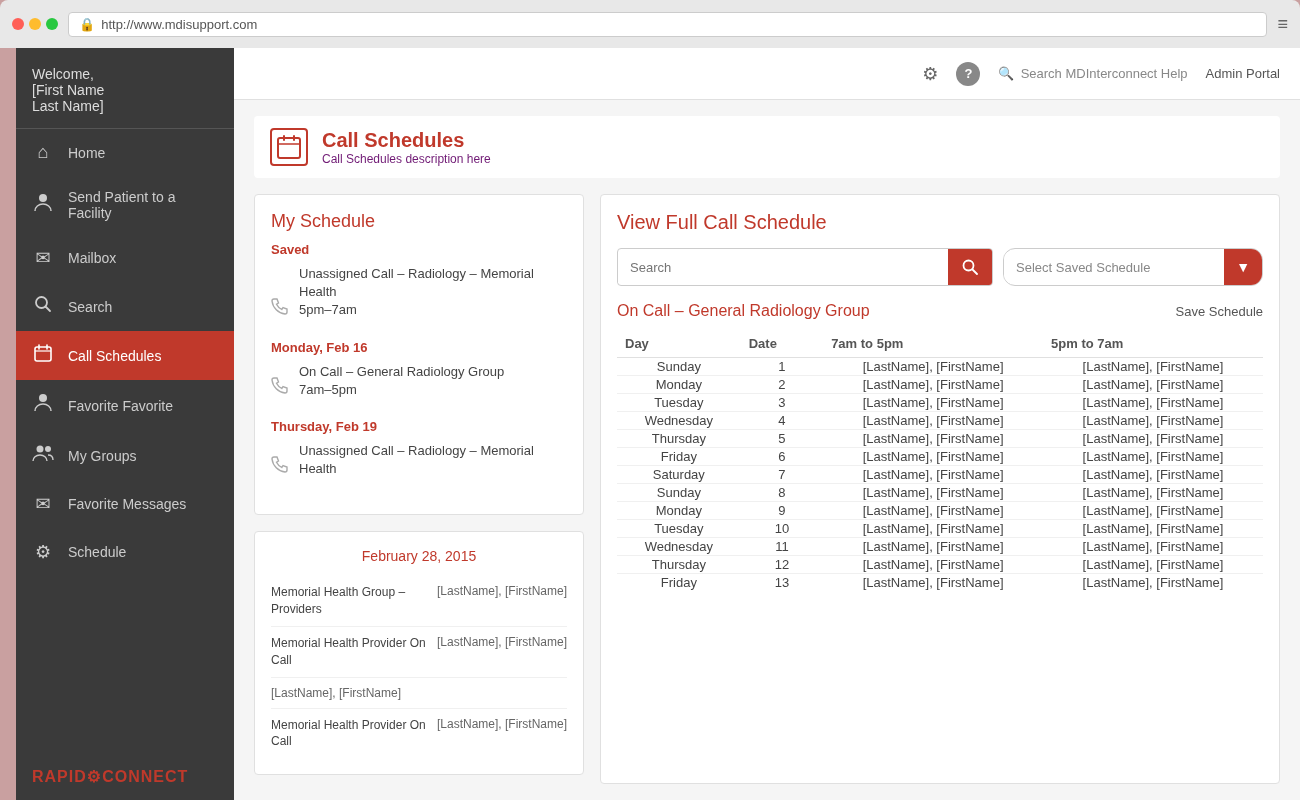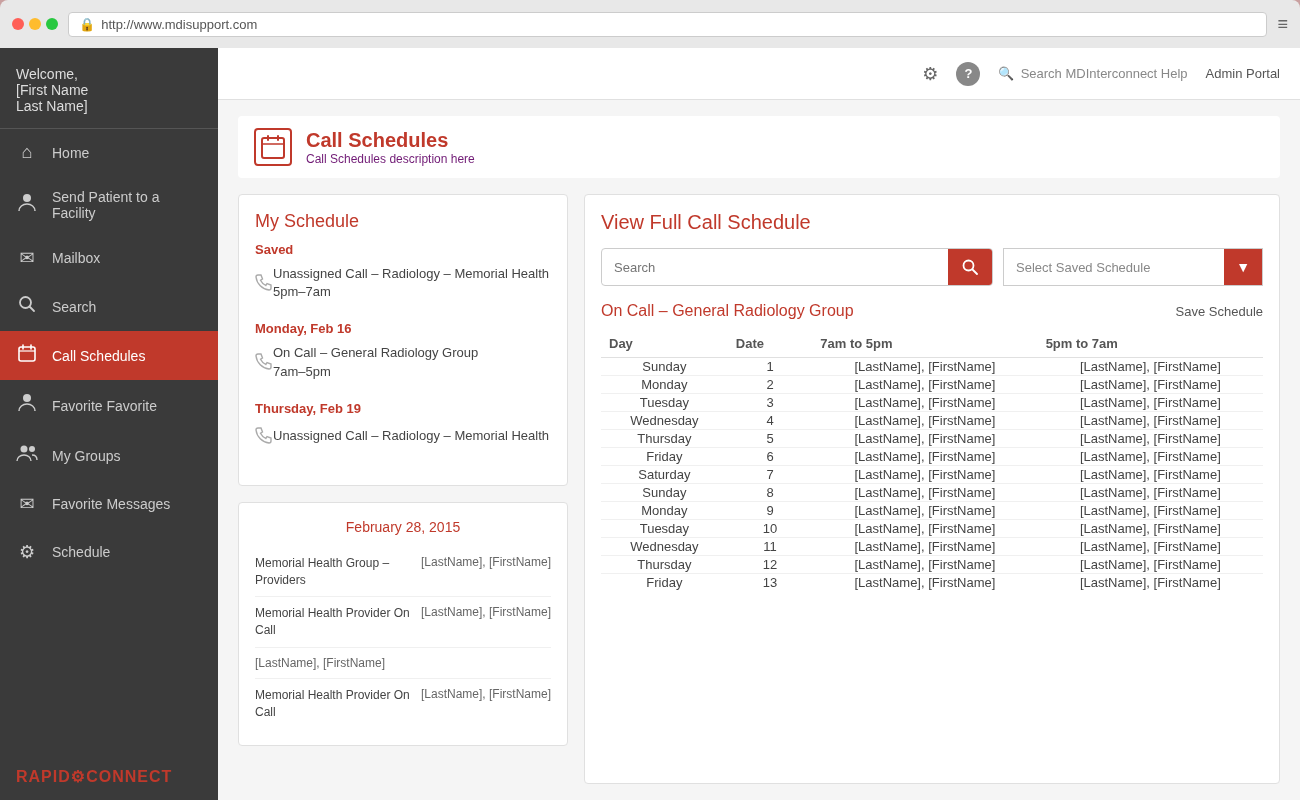--- a/index.html
+++ b/index.html
@@ -32,20 +32,21 @@
       font-size: 13px;
       color: #555;
     }
     .browser-menu { margin-left: auto; font-size: 18px; color: #666; cursor: pointer; }
 
     
     .app-container {
       display: flex;
       height: 752px;
       background: white;
+      margin-left: 16px;
     }
 
     
     .sidebar {
       width: 218px;
       background: #3a3a3a;
       color: white;
       display: flex;
       flex-direction: column;
       flex-shrink: 0;
@@ -146,21 +147,22 @@
       border: 1px solid #e0e0e0;
       border-radius: 4px;
       padding: 16px;
     }
     .card h2 { font-size: 18px; color: #c0392b; margin-bottom: 10px; font-weight: 500; }
 
     
     .schedule-date { font-size: 13px; color: #c0392b; font-weight: 600; margin-bottom: 8px; }
     .schedule-item {
       display: flex;
-      align-items: center;
+      align-items: flex-end;
+      gap: 10px;
       margin-bottom: 10px;
       padding-bottom: 10px;
     }
     .schedule-phone { font-size: 20px; color: #aaa; margin-top: 2px; }
     .schedule-text { font-size: 13px; color: #444; line-height: 1.4; }
 
     
     .oncall-date { font-size: 14px; color: #c0392b; text-align: center; margin-bottom: 12px; }
     .oncall-row {
       display: flex;
@@ -212,21 +214,21 @@
       height: 36px;
       cursor: pointer;
       font-size: 16px;
       display: flex;
       align-items: center;
     }
     .saved-schedule-wrapper {
       display: flex;
       align-items: center;
       border: 1px solid #ccc;
-      border-radius: 0;
+      border-radius: 12px;
       overflow: hidden;
       width: 260px;
     }
     .saved-schedule-select {
       flex: 1;
       padding: 8px 12px;
       border: none;
       outline: none;
       font-size: 13px;
       color: #888;

